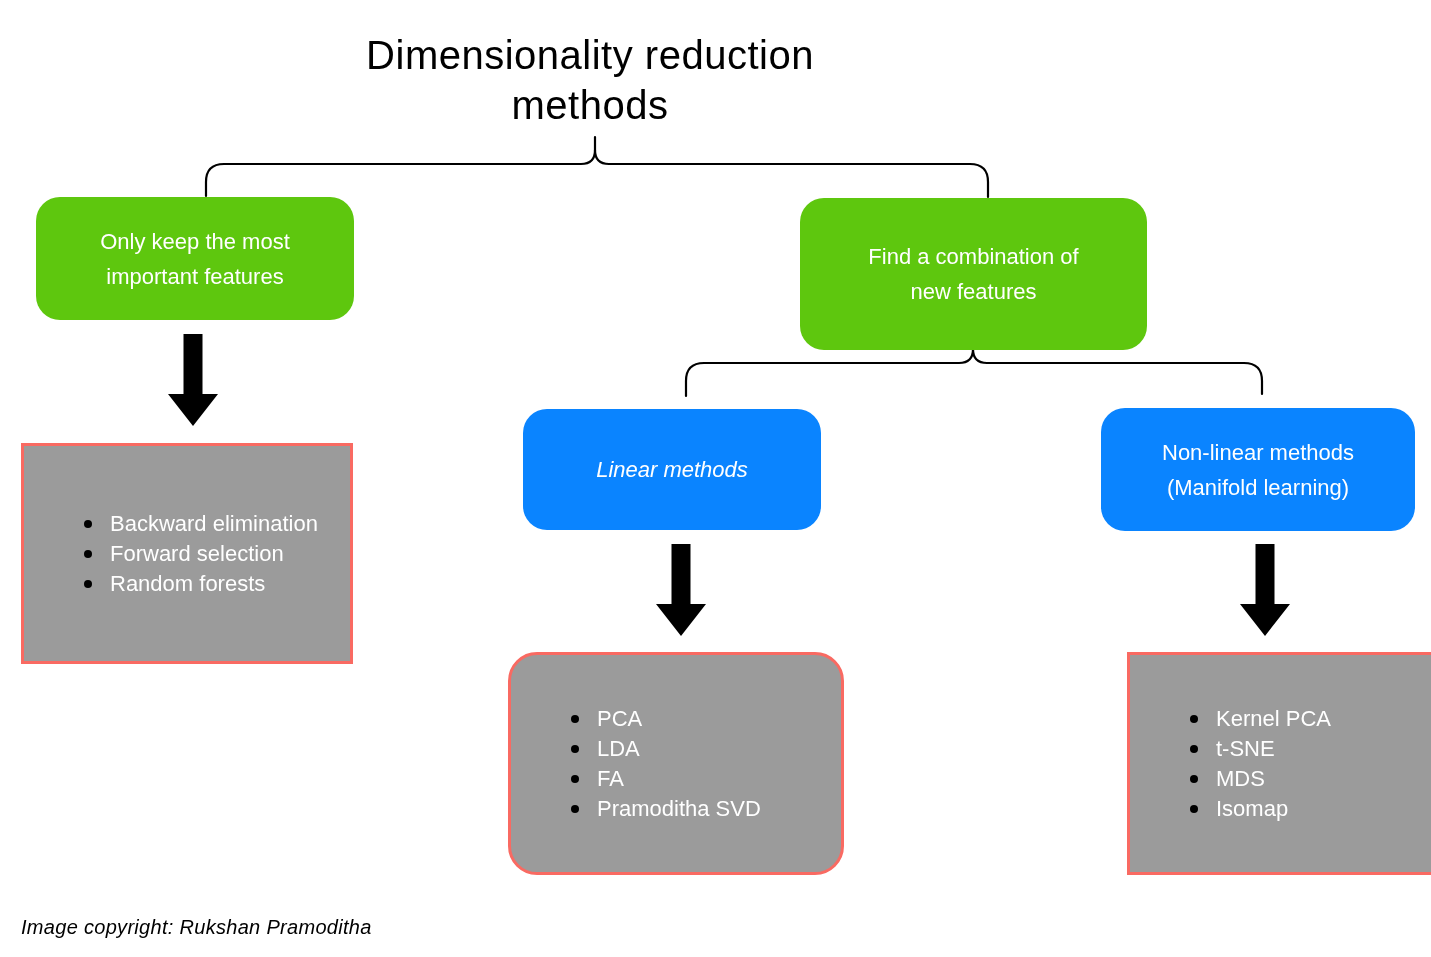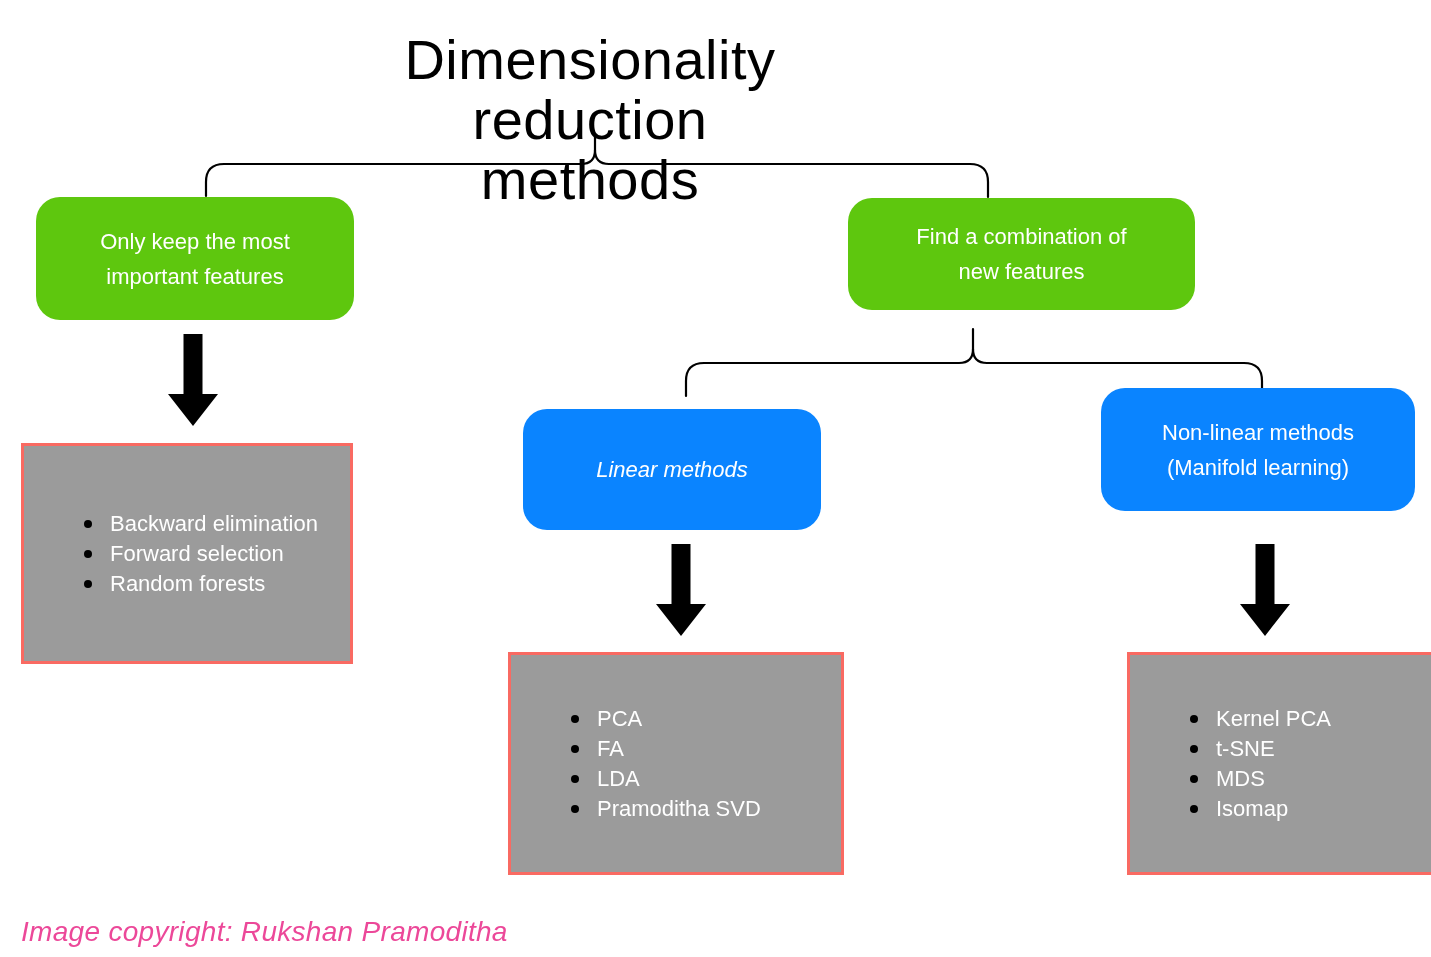--- a/index.html
+++ b/index.html
@@ -16,70 +16,70 @@
     position:relative;
     background:#ffffff;
     font-family:"Liberation Sans","DejaVu Sans",sans-serif;
     overflow:hidden;
   }
   .abs{position:absolute;}
   .pre{white-space:pre-line;}
 
   .diagram-title{
     left:280px; top:30px; width:620px;
-    font-size:56px; line-height:60px;
+    font-size:40px; line-height:50px;
     text-align:center; color:var(--ink);
     letter-spacing:0.5px;
   }
 
   svg.connector-layer{
     left:0; top:0; width:1431px; height:957px;
     pointer-events:none;
   }
   .brace{fill:none;stroke:var(--ink);stroke-width:2.2;stroke-linecap:round;stroke-linejoin:round;}
   .arrow{fill:var(--ink);stroke:none;}
 
   .node{
     display:flex;align-items:center;justify-content:center;
     text-align:center;color:var(--text-on-box);
     font-size:22px;line-height:35px;
   }
   .node-green{background:var(--green);border-radius:24px;}
   .node-blue{background:var(--blue);border-radius:24px;}
 
   #node-keep{left:36px;  top:197px; width:318px; height:123px;}
-  #node-find{left:848px; top:198px; width:347px; height:112px;}
+  #node-find{left:800px; top:198px; width:347px; height:152px;}
   #node-linear{left:523px;  top:409px; width:298px; height:121px;font-style:italic;}
-  #node-nonlinear{left:1101px; top:388px; width:314px; height:123px;}
+  #node-nonlinear{left:1101px; top:408px; width:314px; height:123px;}
 
   .list-box{
     background:var(--gray-fill);
     border:3px solid var(--red-border);
     display:flex;align-items:center;
   }
   #list-selection{left:21px;   top:443px; width:332px; height:221px;}
-  #list-linear{   left:508px;  top:652px; width:336px; height:223px;}
+  #list-linear{   left:508px;  top:652px; width:336px; height:223px;border-radius:29px;}
   #list-nonlinear{left:1127px; top:652px; width:358px; height:223px;}
 
   .method-list{list-style:none; padding-left:60px; width:100%;}
   .method-list li{
     display:flex;align-items:center;
     color:var(--text-on-box);
     font-size:22px;line-height:30px;
   }
   .bullet-dot{
     flex:0 0 auto;
     width:8px;height:8px;border-radius:50%;
     background:var(--ink);
     margin-right:18px;
   }
 
   .footer-credit{
     left:21px; top:916px;
-    font-size:28px; font-style:italic; color:#ec4899;
+    font-size:20px; font-style:italic; color:#000000;
     letter-spacing:0.3px;
   }
 </style>
 </head>
 <body>
 
 <div class="abs diagram-title pre">Dimensionality reduction
 methods</div>
 
 <svg class="abs connector-layer" viewBox="0 0 1431 957">
@@ -121,25 +121,25 @@
 </div>
 
 <div id="list-linear" class="abs list-box">
   <ul class="method-list">
     <li>
       <span class="bullet-dot"></span>
       <span>PCA</span>
     </li>
     <li>
       <span class="bullet-dot"></span>
-      <span>FA</span>
+      <span>LDA</span>
     </li>
     <li>
       <span class="bullet-dot"></span>
-      <span>LDA</span>
+      <span>FA</span>
     </li>
     <li>
       <span class="bullet-dot"></span>
       <span>Pramoditha SVD</span>
     </li>
   </ul>
 </div>
 
 <div id="list-nonlinear" class="abs list-box">
   <ul class="method-list">

